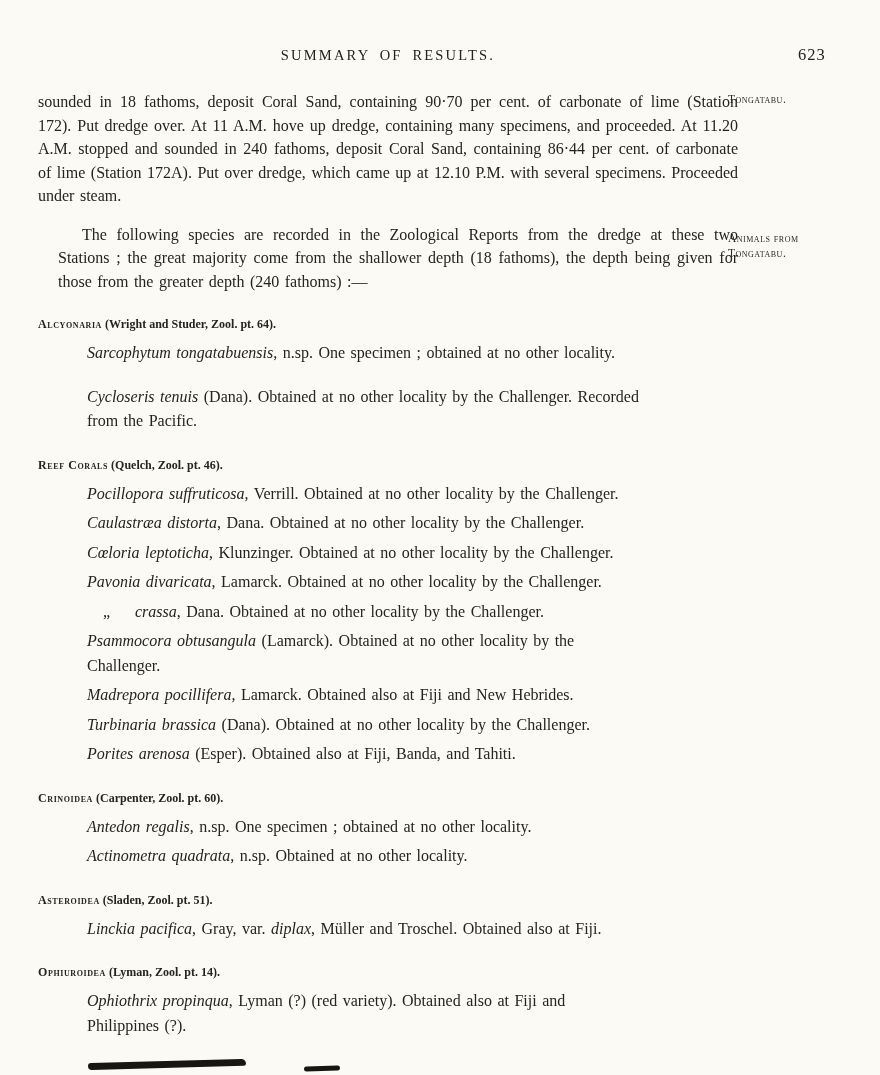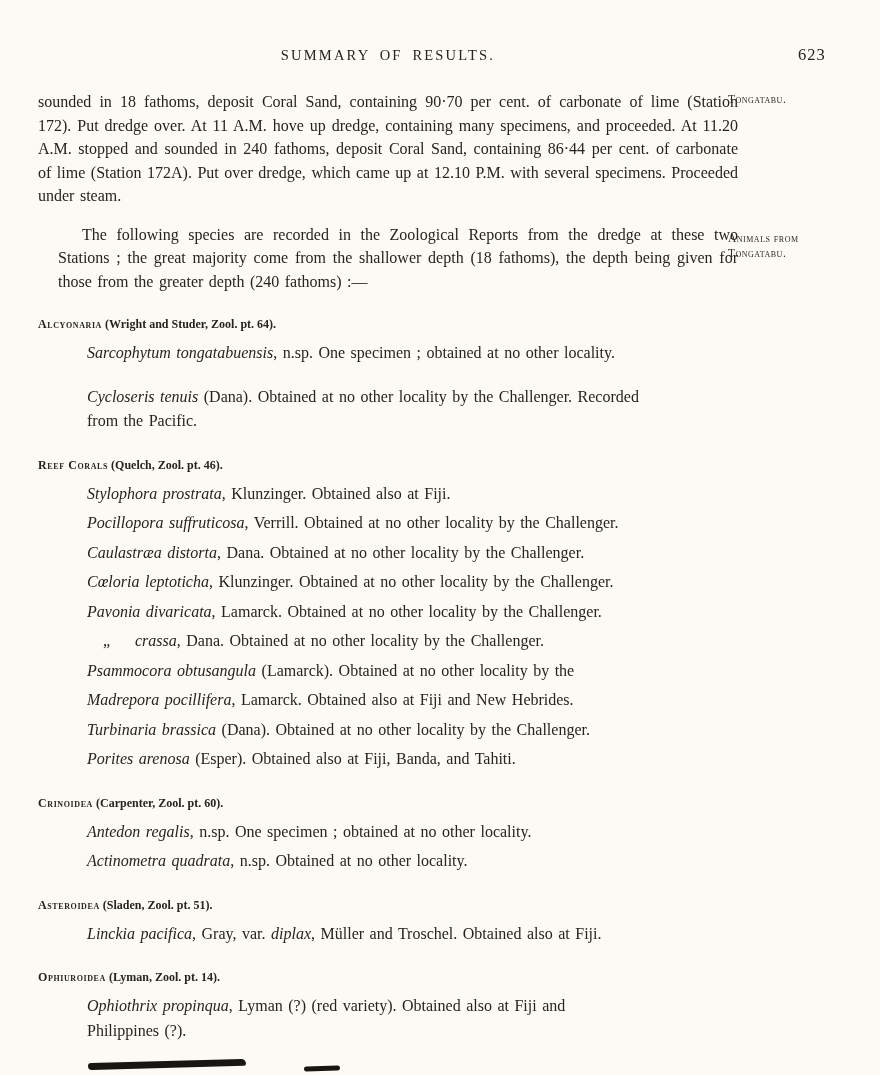--- a/index.html
+++ b/index.html
@@ -125,27 +125,26 @@
       <p class="heading"><span class="sc">Alcyonaria</span><span> (Wright and Studer, Zool. pt. 64).</span></p>
       <p class="entry"><span class="it">Sarcophytum tongatabuensis</span><span>, n.sp.  One specimen ; obtained at no other locality.</span></p>
     </div>
 
     <div class="section">
       <p class="entry"><span class="it">Cycloseris tenuis</span><span> (Dana).  Obtained at no other locality by the Challenger.  Recorded</span><span class="cont">from the Pacific.</span></p>
     </div>
 
     <div class="section">
       <p class="heading"><span class="sc">Reef Corals</span><span> (Quelch, Zool. pt. 46).</span></p>
-      <p class="entry"><span class="it">Stylophora prostrata</span><span>, Klunzinger.  Obtained also at Fiji.</span></p>
       <p class="entry"><span class="it">Pocillopora suffruticosa</span><span>, Verrill.  Obtained at no other locality by the Challenger.</span></p>
       <p class="entry"><span class="it">Caulastræa distorta</span><span>, Dana.  Obtained at no other locality by the Challenger.</span></p>
       <p class="entry"><span class="it">Cœloria leptoticha</span><span>, Klunzinger.  Obtained at no other locality by the Challenger.</span></p>
       <p class="entry"><span class="it">Pavonia divaricata</span><span>, Lamarck.  Obtained at no other locality by the Challenger.</span></p>
       <p class="entry"><span class="ditto">„</span><span class="it">crassa</span><span>, Dana.  Obtained at no other locality by the Challenger.</span></p>
-      <p class="entry"><span class="it">Psammocora obtusangula</span><span> (Lamarck).  Obtained at no other locality by the</span></p>
+      <p class="entry"><span class="it">Psammocora obtusangula</span><span> (Lamarck).  Obtained at no other locality by the</span><span class="cont">Challenger.</span></p>
       <p class="entry"><span class="it">Madrepora pocillifera</span><span>, Lamarck.  Obtained also at Fiji and New Hebrides.</span></p>
       <p class="entry"><span class="it">Turbinaria brassica</span><span> (Dana).  Obtained at no other locality by the Challenger.</span></p>
       <p class="entry"><span class="it">Porites arenosa</span><span> (Esper).  Obtained also at Fiji, Banda, and Tahiti.</span></p>
     </div>
 
     <div class="section">
       <p class="heading"><span class="sc">Crinoidea</span><span> (Carpenter, Zool. pt. 60).</span></p>
       <p class="entry"><span class="it">Antedon regalis</span><span>, n.sp.  One specimen ; obtained at no other locality.</span></p>
       <p class="entry"><span class="it">Actinometra quadrata</span><span>, n.sp.  Obtained at no other locality.</span></p>
     </div>

